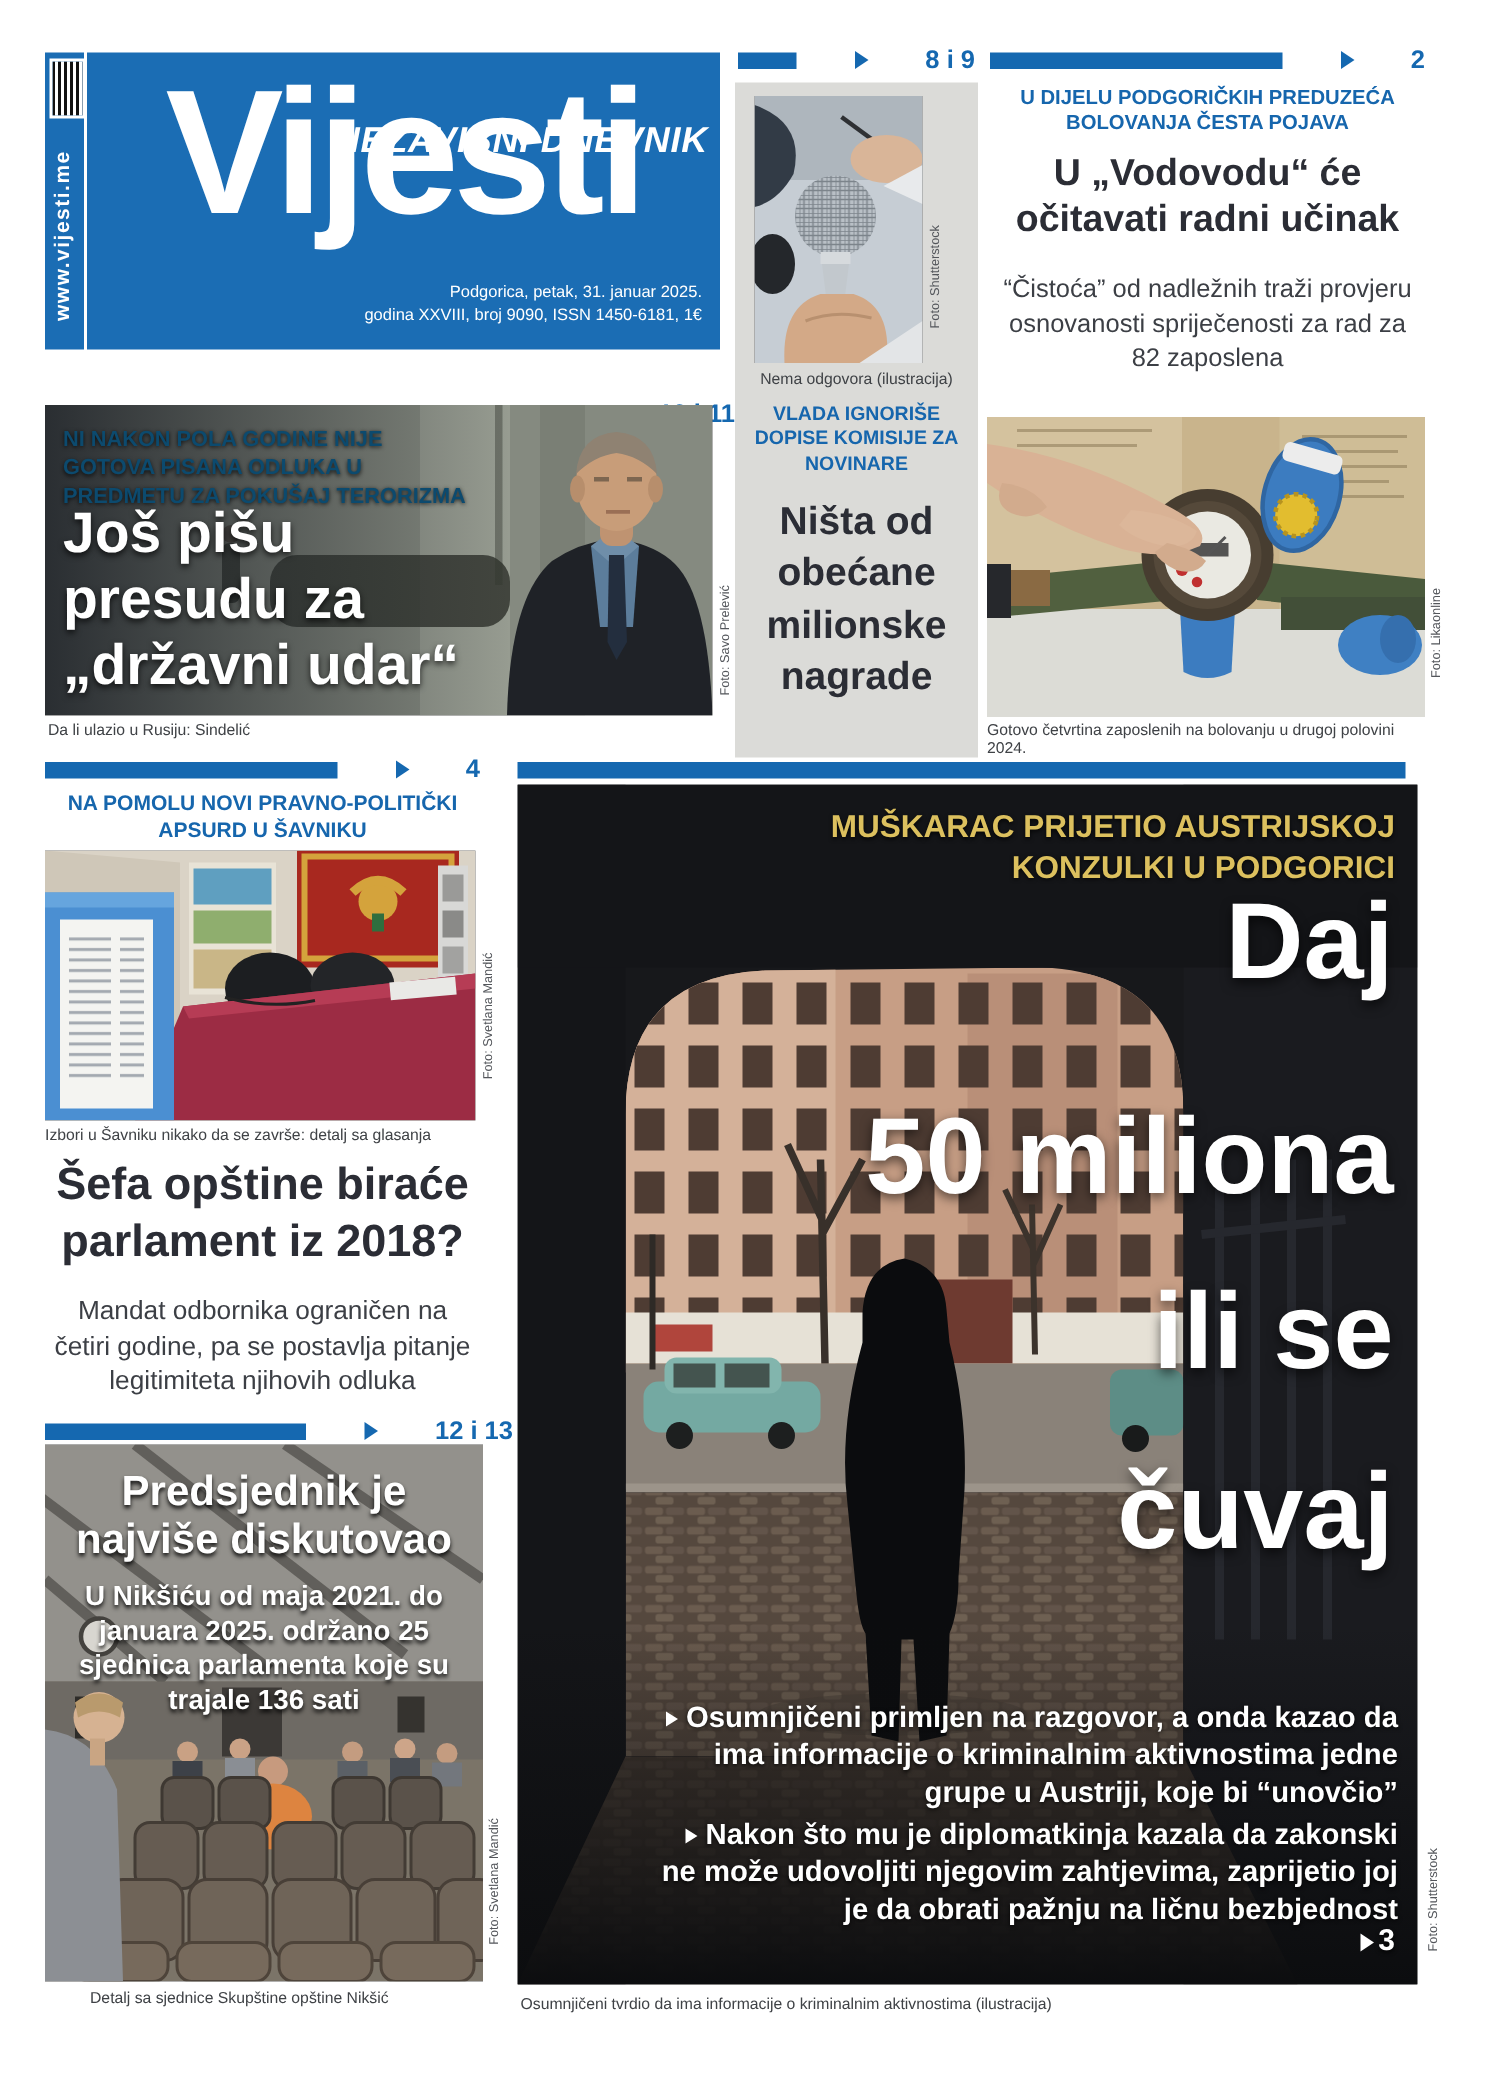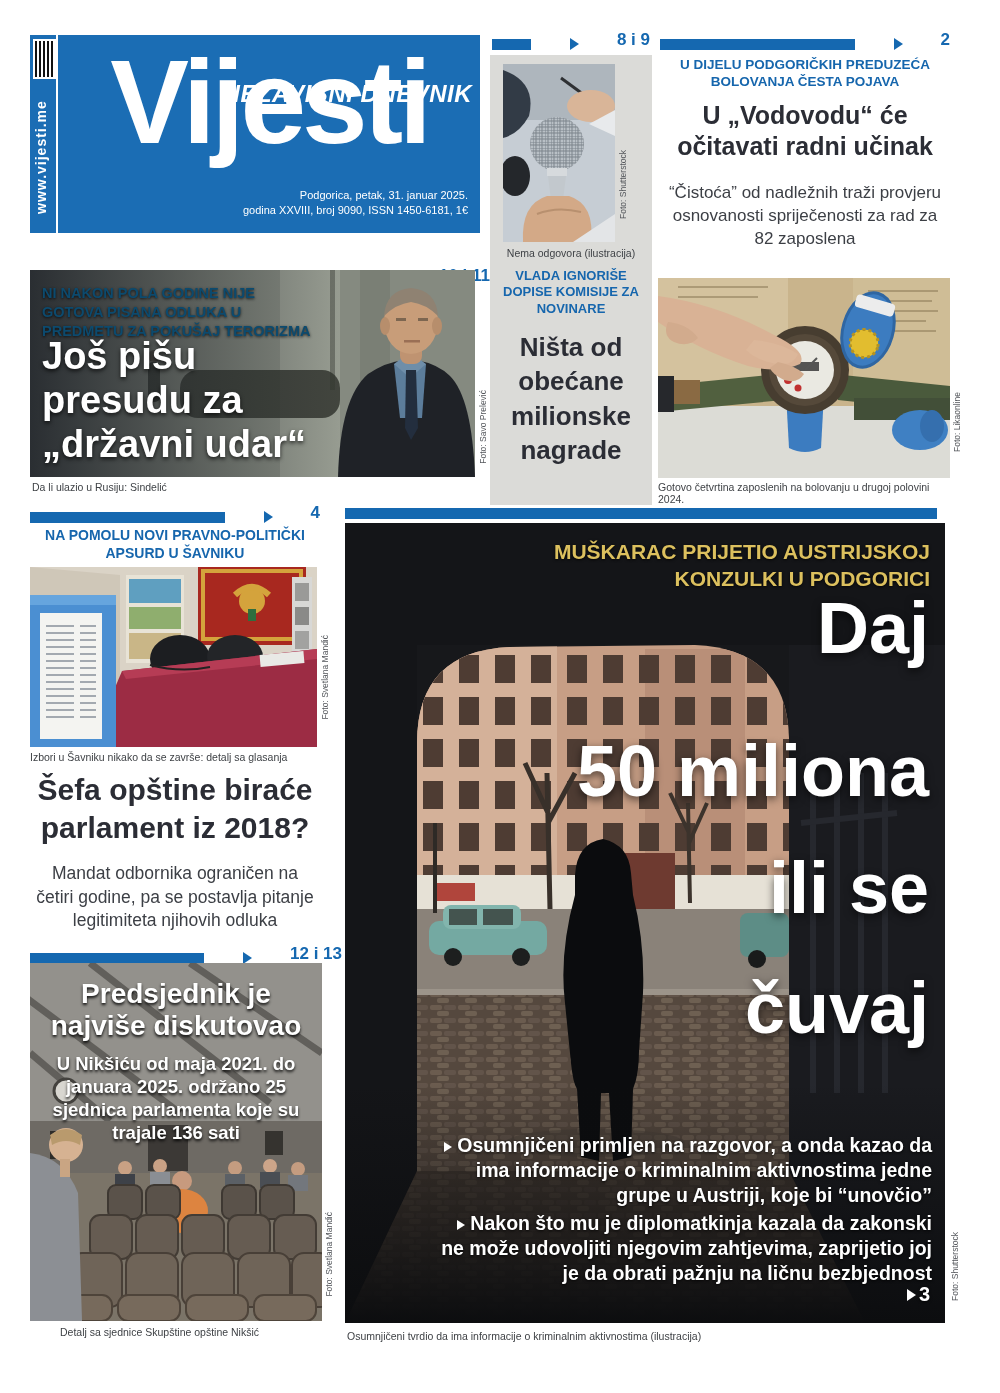--- a/index.html
+++ b/index.html
@@ -15,21 +15,21 @@
     writing-mode:vertical-rl;transform:rotate(180deg);color:#fff;font-weight:bold;
     font-size:14px;letter-spacing:1px;text-align:center;}
   .tagline{position:absolute;left:212px;top:45px;width:260px;color:#fff;font-weight:bold;
     font-style:italic;font-size:24px;letter-spacing:.5px;text-align:right;}
   .logo{position:absolute;left:64px;top:38px;width:410px;color:#fff;
     font-family:Liberation Sans, sans-serif;font-weight:bold;font-size:118px;line-height:1.1;
     letter-spacing:-4px;text-align:center;}
   .dateline{position:absolute;left:160px;top:188px;width:308px;color:#fff;font-size:11px;
     line-height:1.35;text-align:right;}
   
-  .marker{position:absolute;display:flex;align-items:flex-end;height:20px;gap:36px;}
+  .marker{position:absolute;display:flex;align-items:center;height:20px;gap:36px;}
   .marker .bar{flex:1;height:11px;background:#1568b0;}
   .marker .tri{width:0;height:0;border-left:9px solid #1568b0;border-top:6px solid transparent;
     border-bottom:6px solid transparent;margin-left:3px;}
   .marker .lbl{color:#1568b0;font-weight:bold;font-size:17px;margin-left:2px;white-space:nowrap;}
   .plainbar{position:absolute;height:11px;background:#1568b0;}
   
   .kicker-blue{color:#1666ad;font-weight:bold;text-align:center;line-height:1.25;}
   .hl-dark{color:#2b2d35;font-weight:bold;text-align:center;}
   .sub-dark{color:#3c3f45;text-align:center;}
   .caption{font-size:10.5px;color:#3f4246;}

